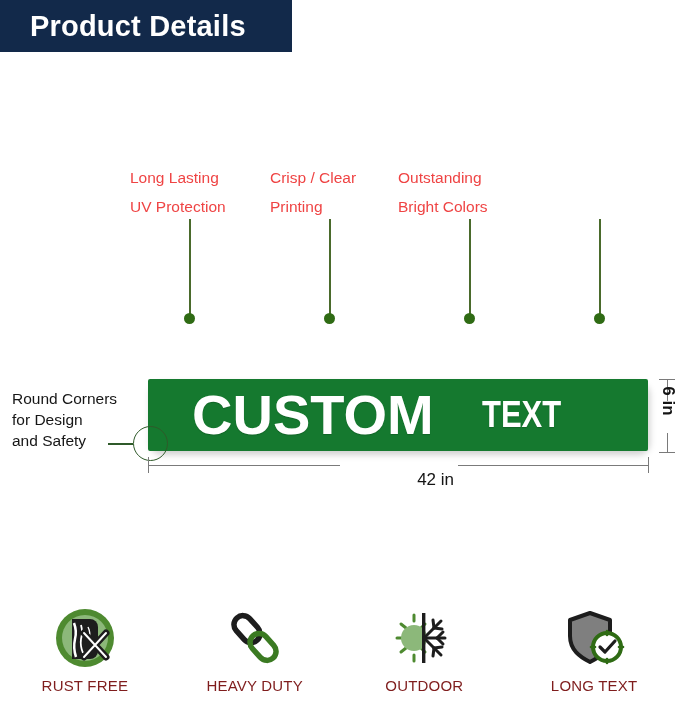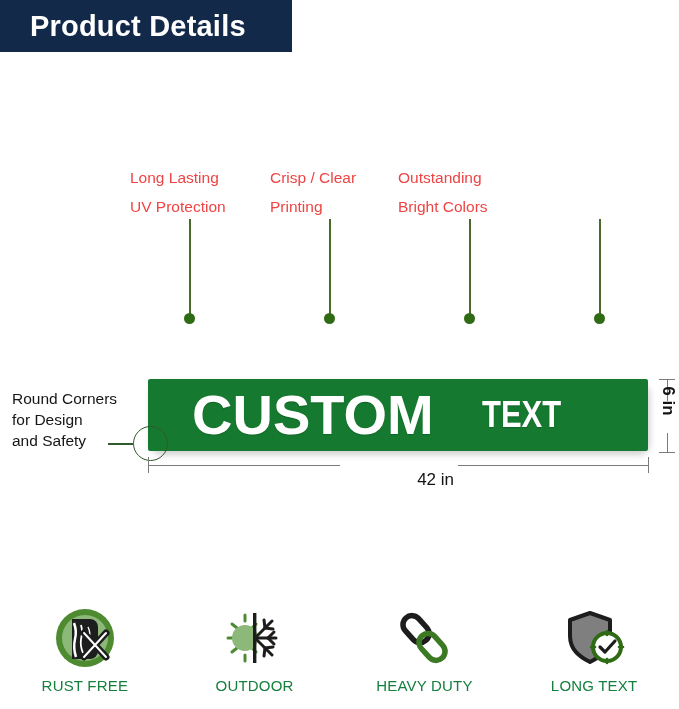--- a/index.html
+++ b/index.html
@@ -220,21 +220,21 @@
   }
   .feature-icon {
     height: 62px;
     display: flex;
     align-items: center;
     justify-content: center;
   }
   .feature-label {
     margin-top: 8px;
     font-size: 15px;
-    color: #15803d;
+    color: #7f1d1d;
     letter-spacing: 0.2px;
   }
 </style>
 </head>
 <body>
 
 <div class="header-banner">
   <div class="title">Product Details</div>
 </div>
 
@@ -292,20 +292,32 @@
         <circle cx="31" cy="31" r="23" fill="#8cb87a"></circle>
         <path d="M18 12 h18 a8 8 0 0 1 8 8 v24 a8 8 0 0 1 -8 8 h-18 z" fill="#1d1d1d"></path>
         <path d="M20 16 q3 8 1 16 q-2 9 1 18" stroke="#ffffff" stroke-width="2.5" fill="none"></path>
         <path d="M27 18 q2 7 0 14 q-1 7 2 14" stroke="#ffffff" stroke-width="1.8" fill="none"></path>
         <path d="M34 20 q3 6 1 12" stroke="#ffffff" stroke-width="1.4" fill="none"></path>
         <path d="M30 26 L52 50 M52 26 L30 50" stroke="#1d1d1d" stroke-width="7" stroke-linecap="round"></path>
         <path d="M30 26 L52 50 M52 26 L30 50" stroke="#ffffff" stroke-width="2" stroke-linecap="round"></path>
       </svg>
     </div>
     <div class="feature-label">RUST FREE</div>
+  </div>
+
+  <div class="feature">
+    <div class="feature-icon">
+      <svg width="62" height="62" viewBox="0 0 62 62">
+        <g transform="rotate(-42 31 31)">
+          <rect x="22" y="4" width="18" height="30" rx="9" fill="none" stroke="#1d1d1d" stroke-width="5.5"></rect>
+          <rect x="22" y="28" width="18" height="30" rx="9" fill="none" stroke="#3b7a22" stroke-width="5.5"></rect>
+        </g>
+      </svg>
+    </div>
+    <div class="feature-label">HEAVY DUTY</div>
   </div>
 
   <div class="feature">
     <div class="feature-icon">
       <svg width="62" height="62" viewBox="0 0 62 62">
         <g stroke="#4e8a30" stroke-width="3" stroke-linecap="round">
           <line x1="21" y1="8" x2="21" y2="14"></line>
           <line x1="21" y1="48" x2="21" y2="54"></line>
           <line x1="4" y1="31" x2="10" y2="31"></line>
           <line x1="8" y1="17" x2="13" y2="21"></line>
@@ -328,32 +340,20 @@
           <line x1="41" y1="41" x2="40" y2="49"></line>
         </g>
       </svg>
     </div>
     <div class="feature-label">OUTDOOR</div>
   </div>
 
   <div class="feature">
     <div class="feature-icon">
       <svg width="62" height="62" viewBox="0 0 62 62">
-        <g transform="rotate(-42 31 31)">
-          <rect x="22" y="4" width="18" height="30" rx="9" fill="none" stroke="#1d1d1d" stroke-width="5.5"></rect>
-          <rect x="22" y="28" width="18" height="30" rx="9" fill="none" stroke="#3b7a22" stroke-width="5.5"></rect>
-        </g>
-      </svg>
-    </div>
-    <div class="feature-label">HEAVY DUTY</div>
-  </div>
-
-  <div class="feature">
-    <div class="feature-icon">
-      <svg width="62" height="62" viewBox="0 0 62 62">
         <path d="M27 6 L47 13 v16 c0 14 -10 21 -20 26 c-10 -5 -20 -12 -20 -26 V13 z" fill="#7f7f7f" stroke="#1d1d1d" stroke-width="4" stroke-linejoin="round"></path>
         <circle cx="44" cy="40" r="14" fill="#ffffff" stroke="#2f6b14" stroke-width="4"></circle>
         <g stroke="#2f6b14" stroke-width="2.6" stroke-linecap="round">
           <line x1="44" y1="24" x2="44" y2="28"></line>
           <line x1="44" y1="52" x2="44" y2="56"></line>
           <line x1="28" y1="40" x2="32" y2="40"></line>
           <line x1="56" y1="40" x2="60" y2="40"></line>
         </g>
         <path d="M37 40 L42 45 L52 34" fill="none" stroke="#1d1d1d" stroke-width="3.2" stroke-linecap="round" stroke-linejoin="round"></path>
       </svg>

